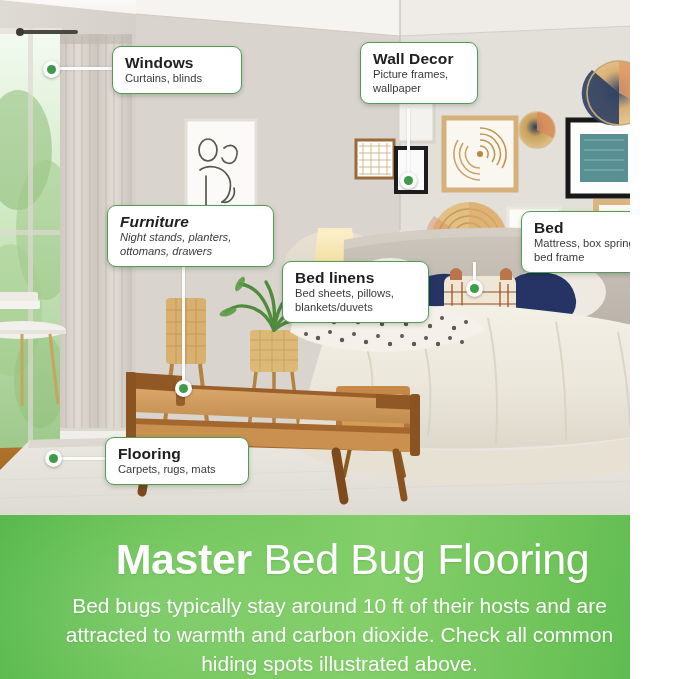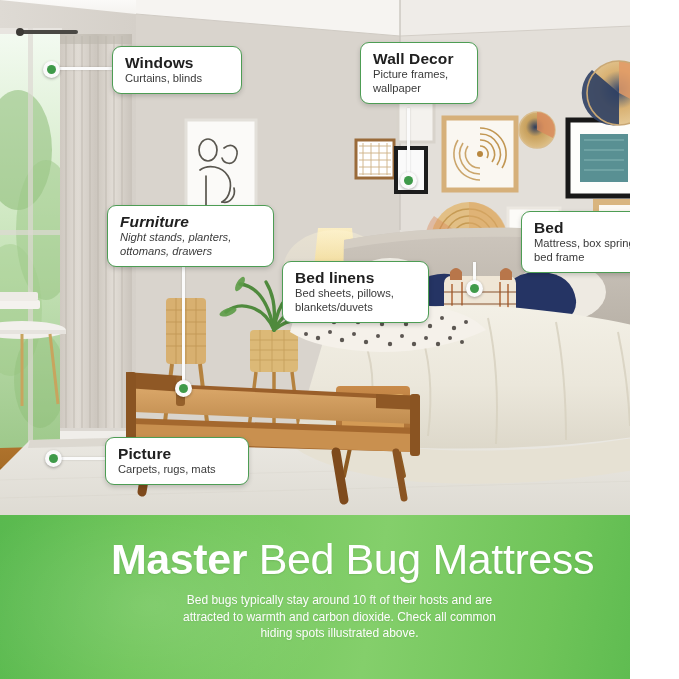--- a/index.html
+++ b/index.html
@@ -32,21 +32,21 @@
   
   #banner{position:absolute;left:0;top:515px;width:679px;height:164px;
           background:linear-gradient(100deg,#59b94f 0%,#6cc455 22%,#84cf6b 55%,#6fc459 80%,#57b84d 100%);
           text-align:center;overflow:hidden;}
   #banner::before{content:"";position:absolute;left:-60px;top:-40px;width:420px;height:260px;
           background:radial-gradient(ellipse at center,rgba(255,255,255,.14),rgba(255,255,255,0) 65%);}
   .b-title{position:relative;margin:0;padding-top:23px;font-size:43px;line-height:1;
           color:#fff;letter-spacing:-.4px;font-weight:400;
           text-shadow:0 1px 2px rgba(0,0,0,.10);}
   .b-title .bold{font-weight:700;margin-left:26px;}
-  .b-sub{position:relative;margin:11px auto 0;width:600px;font-size:12px;
+  .b-sub{position:relative;margin:11px auto 0;width:600px;font-size:21px;
           line-height:1.38;color:#fdfdfd;font-weight:400;
           text-shadow:0 1px 2px rgba(0,0,0,.08);white-space:pre-line;}
 </style>
 </head>
 <body>
 
 <div id="page">
 
   <div id="photo">
     <svg viewBox="0 0 679 515" xmlns="http://www.w3.org/2000/svg">
@@ -477,24 +477,24 @@
 bed frame</div>
   </div>
 
   <div class="callout" style="left:282px;top:261px;width:121px;">
     <div class="c-title">Bed linens</div>
     <div class="c-sub">Bed sheets, pillows,
 blankets/duvets</div>
   </div>
 
   <div class="callout" style="left:105px;top:437px;width:118px;">
-    <div class="c-title">Picture</div>
+    <div class="c-title">Flooring</div>
     <div class="c-sub">Carpets, rugs, mats</div>
   </div>
 
   <div id="banner">
-    <h1 class="b-title"><span class="bold">Master</span><span> Bed Bug Mattress</span></h1>
+    <h1 class="b-title"><span class="bold">Master</span><span> Bed Bug Flooring</span></h1>
     <p class="b-sub">Bed bugs typically stay around 10 ft of their hosts and are
 attracted to warmth and carbon dioxide. Check all common
 hiding spots illustrated above.</p>
   </div>
 
 </div>
 
 </body></html>

